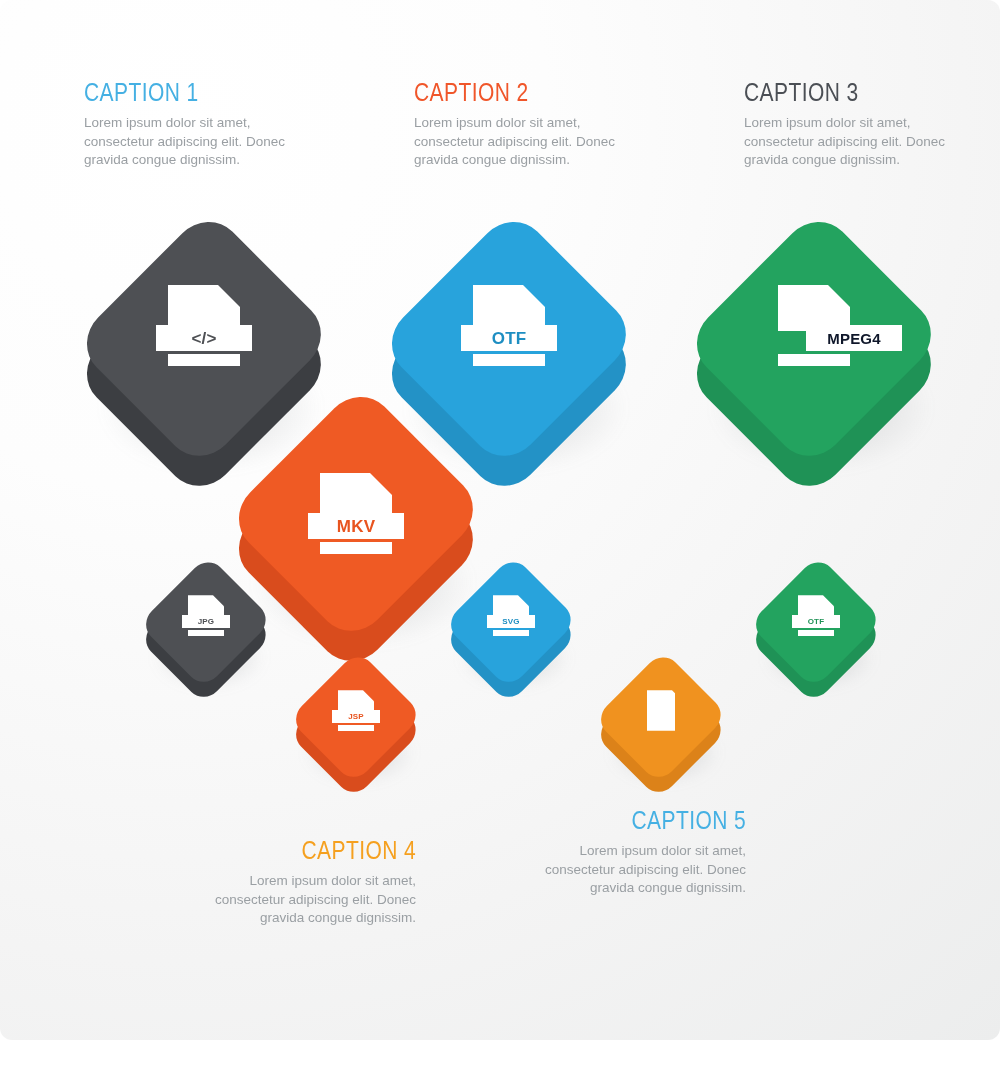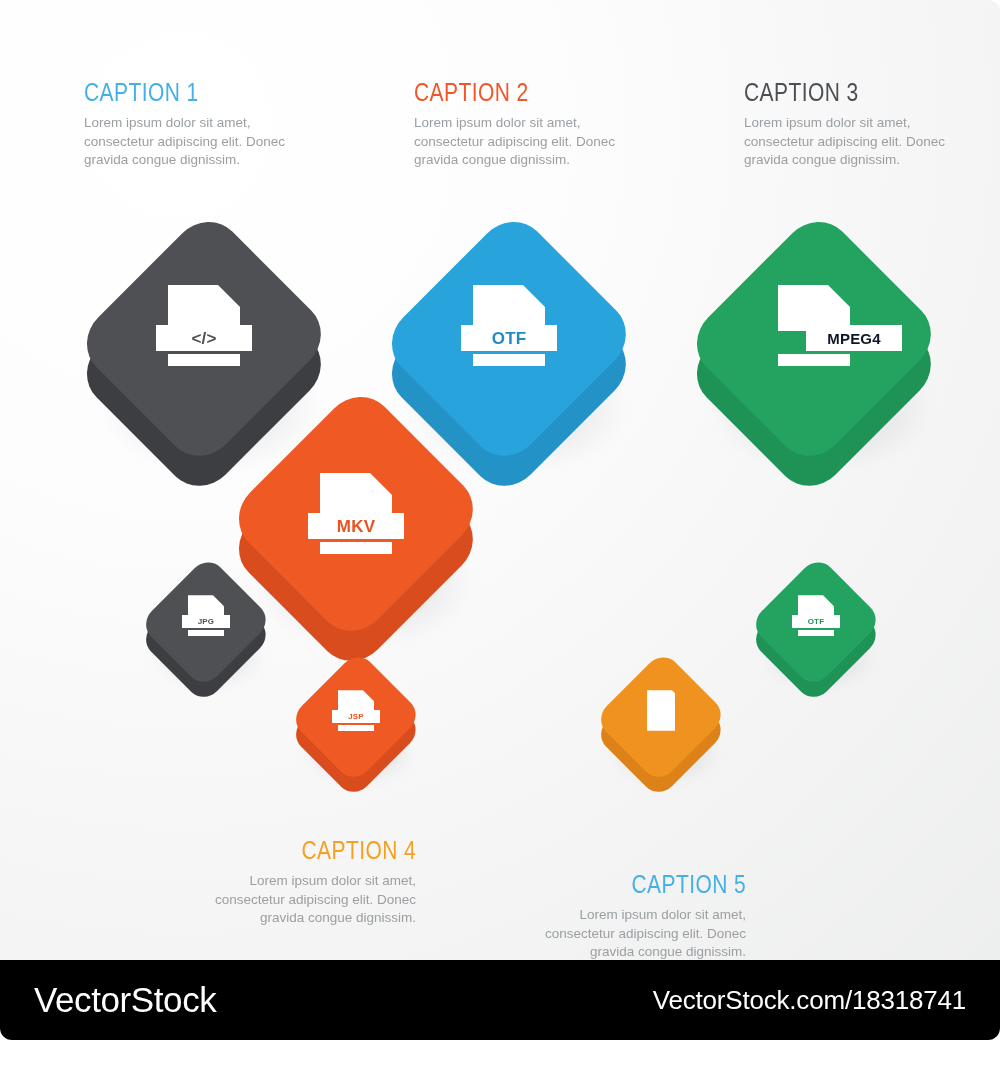--- a/index.html
+++ b/index.html
@@ -103,21 +103,21 @@
 gravida congue dignissim.</p>
     </div>
 
     <div class="caption right" id="cap-3" style="right:584px;top:838px;">
       <p class="title" style="color: rgb(245, 160, 31);">CAPTION 4</p>
       <p class="body" style="color: rgb(154, 159, 163);">Lorem ipsum dolor sit amet,
 consectetur adipiscing elit. Donec
 gravida congue dignissim.</p>
     </div>
 
-    <div class="caption right" id="cap-4" style="right:254px;top:872px;">
+    <div class="caption right" id="cap-4" style="right:254px;top:808px;">
       <p class="title" style="color: rgb(69, 176, 227);">CAPTION 5</p>
       <p class="body" style="color: rgb(154, 159, 163);">Lorem ipsum dolor sit amet,
 consectetur adipiscing elit. Donec
 gravida congue dignissim.</p>
     </div>
 
     <div class="tile" id="tile-0" style="left:88px;top:215px;width:232px;height:247px;">
         <div class="shadow"></div>
         <div class="body3d">
           <div class="side" style="background: rgb(60, 62, 66); margin-top: 30px;"></div>
@@ -196,20 +196,34 @@
           <div class="top" style="background: rgb(78, 80, 84);"></div>
         </div>
         <div class="glyph" style="margin-top: -5px;">
           <div class="fileicon" style="width: 48px; height: 43.5px;">
             <div class="page" style="left: 6px; width: 36px; height: 23px; clip-path: polygon(0px 0px, 25px 0px, 36px 11px, 36px 23px, 0px 23px);"></div>
             <div class="band" style="left: 0px; top: 20px; width: 100%; height: 13px; color: rgb(78, 80, 84); font-size: 8px;">JPG</div>
             <div class="foot" style="left: 6px; top: 34.5px; width: 36px; height: 6px;"></div>
           </div>
         </div>
       </div>
+    <div class="tile" id="tile-7" style="left:452px;top:559px;width:118px;height:126px;">
+        <div class="shadow"></div>
+        <div class="body3d">
+          <div class="side" style="background: rgb(35, 146, 198); margin-top: 15px;"></div>
+          <div class="top" style="background: rgb(40, 163, 220);"></div>
+        </div>
+        <div class="glyph" style="margin-top: -5px;">
+          <div class="fileicon" style="width: 48px; height: 43.5px;">
+            <div class="page" style="left: 6px; width: 36px; height: 23px; clip-path: polygon(0px 0px, 25px 0px, 36px 11px, 36px 23px, 0px 23px);"></div>
+            <div class="band" style="left: 0px; top: 20px; width: 100%; height: 13px; color: rgb(30, 142, 194); font-size: 8px;">SVG</div>
+            <div class="foot" style="left: 6px; top: 34.5px; width: 36px; height: 6px;"></div>
+          </div>
+        </div>
+      </div>
     <div class="tile" id="tile-8" style="left:602px;top:654px;width:118px;height:126px;">
         <div class="shadow"></div>
         <div class="body3d">
           <div class="side" style="background: rgb(220, 130, 25); margin-top: 15px;"></div>
           <div class="top" style="background: rgb(240, 146, 31);"></div>
         </div>
         <div class="glyph" style="margin-top: -5px;">
           <div class="fileicon" style="width: 48px; height: 43.5px;">
             <div class="page" style="left: 10px; width: 28px; height: 40.5px; clip-path: polygon(0px 0px, 25px 0px, 36px 11px, 36px 40.5px, 0px 40.5px);"></div>
           </div>
@@ -225,17 +239,13 @@
           <div class="fileicon" style="width: 48px; height: 43.5px;">
             <div class="page" style="left: 6px; width: 36px; height: 23px; clip-path: polygon(0px 0px, 25px 0px, 36px 11px, 36px 23px, 0px 23px);"></div>
             <div class="band" style="left: 0px; top: 20px; width: 100%; height: 13px; color: rgb(31, 146, 86); font-size: 8px;">OTF</div>
             <div class="foot" style="left: 6px; top: 34.5px; width: 36px; height: 6px;"></div>
           </div>
         </div>
       </div>
 
   </div>
 
-  <div class="footer">
-    <div class="brand">VectorStock</div>
-    <div class="url">VectorStock.com/18318741</div>
-  </div>
 </div>
 
 </body></html>

